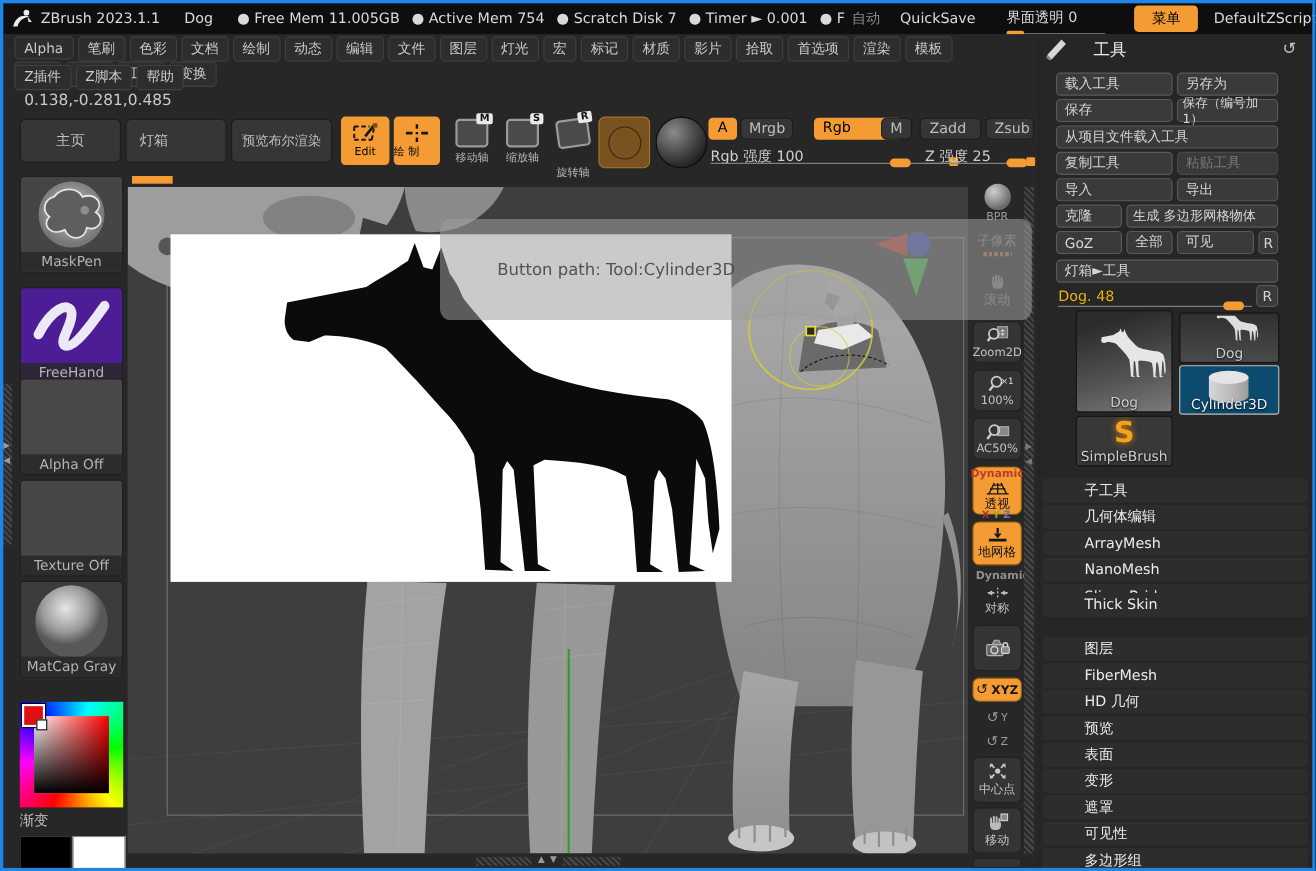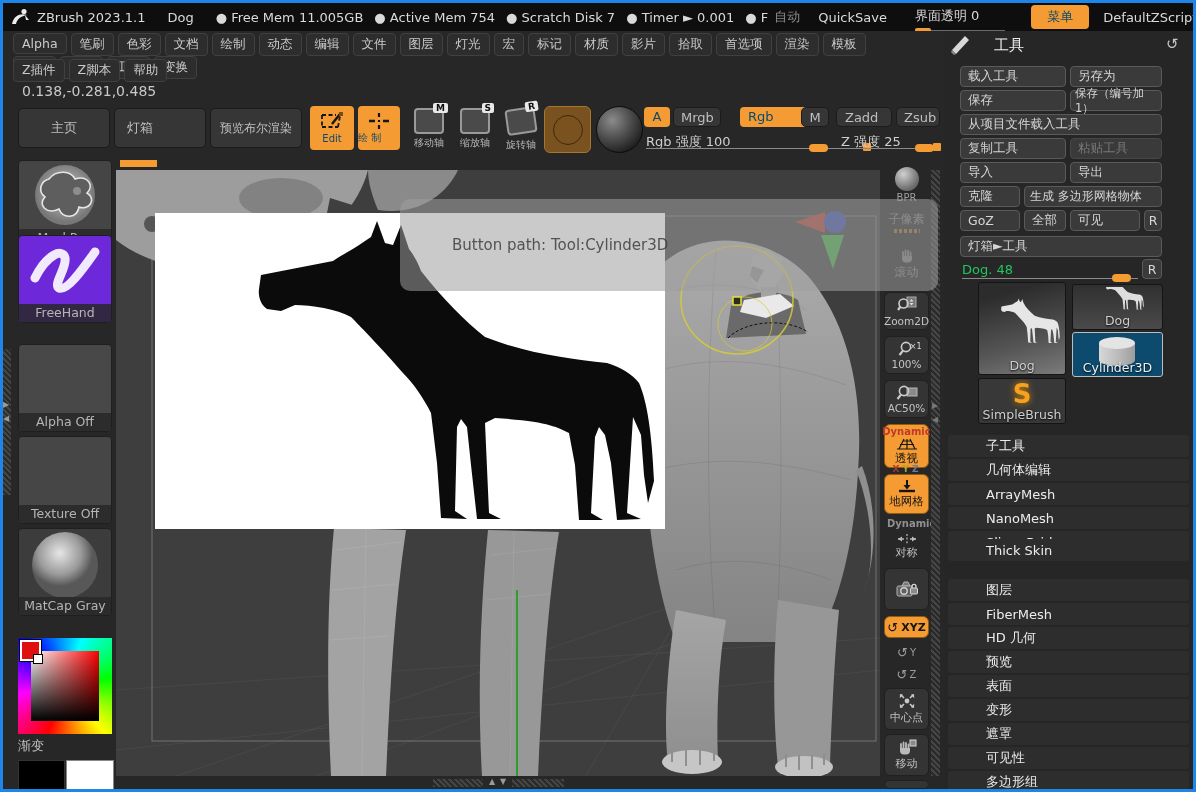--- a/index.html
+++ b/index.html
@@ -4,21 +4,21 @@
 <style>
   html,body{margin:0;padding:0;width:1196px;height:792px;background:#1a1a1a;
     font-family:"DejaVu Sans","Liberation Sans",sans-serif;color:#cfcfcf;overflow:hidden;position:relative}
   .edge{position:absolute;background:#1d86e8;z-index:99}
   .ab{position:absolute}
   
   #titlebar{position:absolute;left:3px;top:3px;width:1190px;height:28px;background:#0e0e0e;
     display:flex;align-items:center;font-size:13px;color:#dadada;white-space:nowrap}
   #titlebar .dim{color:#8a8a8a}
   #titlebar .stat{margin-left:11px}
-  .obtn{background:#f49b33;color:#0c4a6e;border-radius:4px;text-align:center}
+  .obtn{background:#f49b33;color:#000000;border-radius:4px;text-align:center}
   
   #main{position:absolute;left:3px;top:31px;width:941px;height:758px;background:#272727}
   .mbtn{display:inline-block;background:#2d2d2d;border:1px solid #404040;border-radius:4px;
     padding:2px 8px;margin-right:4px;font-size:12.5px;color:#cbcbcb}
   .btn{background:#363636;border:1px solid #1c1c1c;border-radius:5px;color:#bfbfbf;
     display:flex;align-items:center;justify-content:center;font-size:13px;box-sizing:border-box}
   .pbtn{background:#3a3a3a;border:1px solid #5a5a5a;border-radius:4px;color:#d6d6d6;
     font-size:12.5px;display:flex;align-items:center;padding:0 7px;box-sizing:border-box;height:21px}
   .pbtn.dis{color:#777;border-color:#474747}
   .checker{background:repeating-linear-gradient(45deg,#454545 0 2px,#2a2a2a 2px 4px)}
@@ -135,21 +135,21 @@
   <div class="ab" style="left:451px;top:77px;width:42px;text-align:center">
     <div style="position:relative;width:26px;height:22px;margin:0 auto;border:2px solid #9a9a9a;border-radius:4px;background:#4a4a4a">
       <span style="position:absolute;right:-6px;top:-7px;background:#e9e9e9;color:#111;font-size:9px;font-weight:bold;padding:0 3px;border-radius:2px">S</span>
     </div>
     <div style="font-size:10px;color:#b8b8b8;margin-top:2px">缩放轴</div>
   </div>
   <div class="ab" style="left:497px;top:77px;width:42px;text-align:center">
     <div style="position:relative;width:26px;height:22px;margin:0 auto;border:2px solid #9a9a9a;border-radius:4px;background:#4a4a4a;transform:rotate(-8deg)">
       <span style="position:absolute;right:-6px;top:-7px;background:#e9e9e9;color:#111;font-size:9px;font-weight:bold;padding:0 3px;border-radius:2px">R</span>
     </div>
-    <div style="font-size:10px;color:#b8b8b8;margin-top:4px">旋转轴</div>
+    <div style="font-size:10px;color:#b8b8b8;margin-top:16px">旋转轴</div>
   </div>
 
   <div class="ab" style="left:541px;top:75px;width:45px;height:45px;background:#7a521f;border:1px solid #a8752f;border-radius:6px">
     <div style="width:28px;height:28px;margin:8px auto;border:1.5px solid rgba(40,25,5,.75);border-radius:50%"></div>
   </div>
   <div class="ab" style="left:593px;top:75px;width:45px;height:45px;border-radius:50%;
        background:radial-gradient(circle at 34% 30%,#8b8b8b,#4a4a4a 45%,#1c1c1c 80%);border:1px solid #0c0c0c"></div>
 
   <div class="ab obtn" style="left:641px;top:76px;width:26px;height:20px;line-height:20px;font-size:13px">A</div>
   <div class="ab btn" style="left:670px;top:76px;width:48px;height:20px;justify-content:flex-start;padding-left:7px">Mrgb</div>
@@ -176,21 +176,21 @@
       <radialGradient id="mg" cx="50%" cy="45%">
           <stop offset="0%" stop-color="#c9c9c9"></stop>
           <stop offset="100%" stop-color="#777"></stop>
         </radialGradient>
       <circle cx="46" cy="34" r="30" fill="url(#mg)"></circle>
       <path d="M30,18 C38,8 52,10 56,18 C68,14 76,24 68,32 C78,38 70,50 60,46 C58,58 44,58 40,48 C28,54 18,44 26,36 C18,30 22,20 30,18 Z" fill="#5e5e5e" stroke="#e6e6e6" stroke-width="1.6"></path>
       <circle cx="58" cy="30" r="4" fill="#8d8d8d"></circle>
     </svg>
     <div class="lbl">MaskPen</div>
   </div>
-  <div class="tile" style="top:204px;background:#6d28d9">
+  <div class="tile" style="top:230px;background:#4c1d95">
     <svg width="92" height="68" viewBox="0 0 92 68">
       <path d="M16,42 C28,18 44,12 46,22 C48,32 34,48 40,52 C48,56 66,30 76,16" fill="none" stroke="#ffffff" stroke-width="9" stroke-linecap="round" opacity=".9"></path>
     </svg>
     <div class="lbl">FreeHand</div>
   </div>
   <div class="tile" style="top:313px;background:#484848">
     <div class="lbl">Alpha Off</div>
   </div>
   <div class="tile" style="top:405px;background:#464646">
     <div class="lbl">Texture Off</div>
@@ -454,21 +454,21 @@
   <div class="pbtn ab" style="left:126px;top:131px;width:92px">导出</div>
   <div class="pbtn ab" style="left:16px;top:155px;width:60px">克隆</div>
   <div class="pbtn ab" style="left:80px;top:155px;width:138px;font-size:12px;padding:0 5px">生成 多边形网格物体</div>
   <div class="pbtn ab" style="left:16px;top:179px;width:60px">GoZ</div>
   <div class="pbtn ab" style="left:80px;top:179px;width:42px">全部</div>
   <div class="pbtn ab" style="left:126px;top:179px;width:70px">可见</div>
   <div class="pbtn ab" style="left:200px;top:179px;width:18px;justify-content:center;padding:0">R</div>
   <div class="pbtn ab" style="left:16px;top:205px;width:202px">灯箱►工具</div>
 
   <div class="ab" style="left:18px;top:228px;width:176px;height:22px">
-    <span style="font-size:13px;color:#22c55e">Dog. 48</span>
+    <span style="font-size:13px;color:#eab308">Dog. 48</span>
     <span class="track" style="left:0;top:19px;width:176px"></span>
     <span class="pill" style="left:150px;top:15px"></span>
   </div>
   <div class="pbtn ab" style="left:198px;top:228px;width:20px;height:20px;justify-content:center;padding:0">R</div>
 
   <div class="thumb" style="left:34px;top:251px;width:88px;height:93px;background:linear-gradient(165deg,#2c2c2c 15%,#555 65%,#7b7b7b)">
     <svg width="86" height="78" viewBox="0 0 510 380" style="margin-top:4px">
       <use href="#dogSil" fill="#e6e6e6" transform="translate(40,20) scale(0.88)"></use>
     </svg>
     <div class="lbl">Dog</div>

